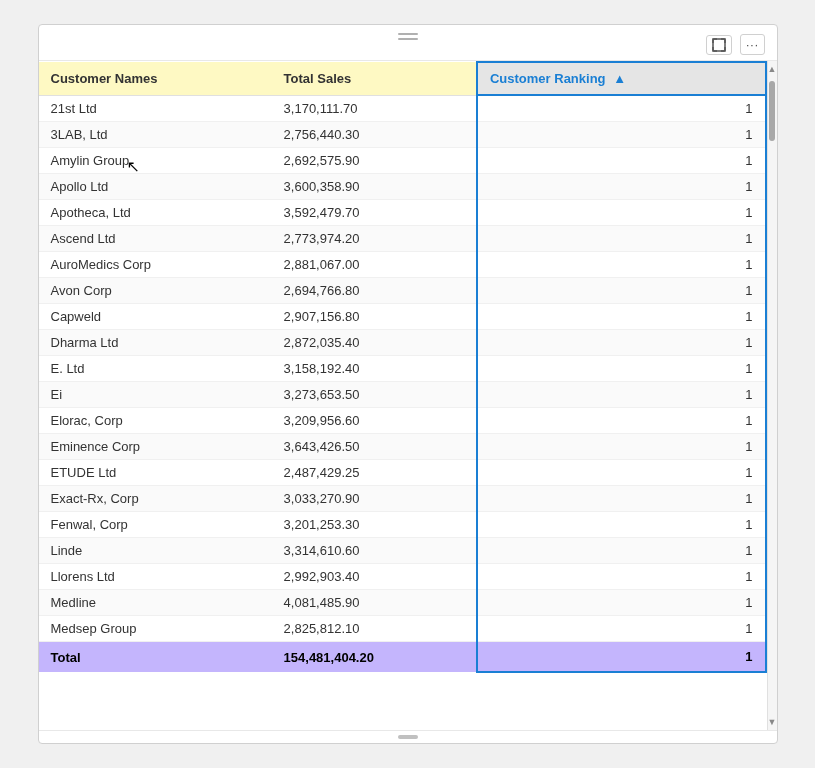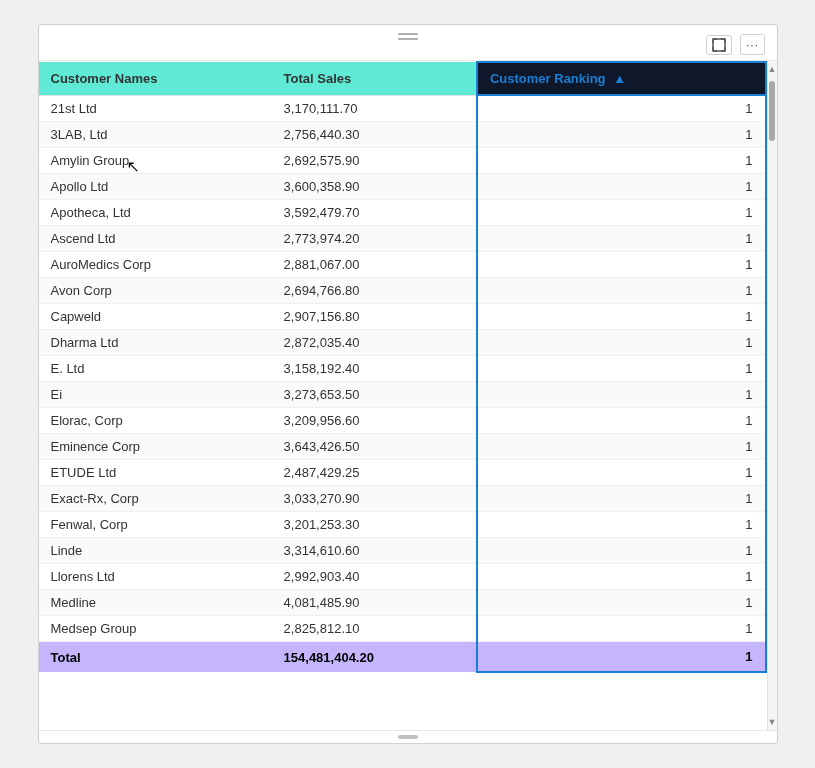--- a/index.html
+++ b/index.html
@@ -88,31 +88,31 @@
       background: #c0c0c0;
       border-radius: 3px;
     }
     table {
       width: 100%;
       border-collapse: collapse;
     }
     thead th {
       position: sticky;
       top: 0;
-      background: #5eead4;
+      background: #fef9c3;
       text-align: left;
       padding: 8px 12px;
       font-weight: 600;
       color: #333;
       border-bottom: 1px solid #e0e0e0;
       white-space: nowrap;
     }
     thead th.ranking-col {
       border: 2.5px solid #1a7fd4;
-      background: #0f172a;
+      background: #e5e5e5;
       color: #1a7fd4;
     }
     th.ranking-col .sort-arrow {
       display: inline-block;
       margin-left: 4px;
       color: #1a7fd4;
     }
     tbody tr:nth-child(even) { background: #fafafa; }
     tbody td {
       padding: 5px 12px;

